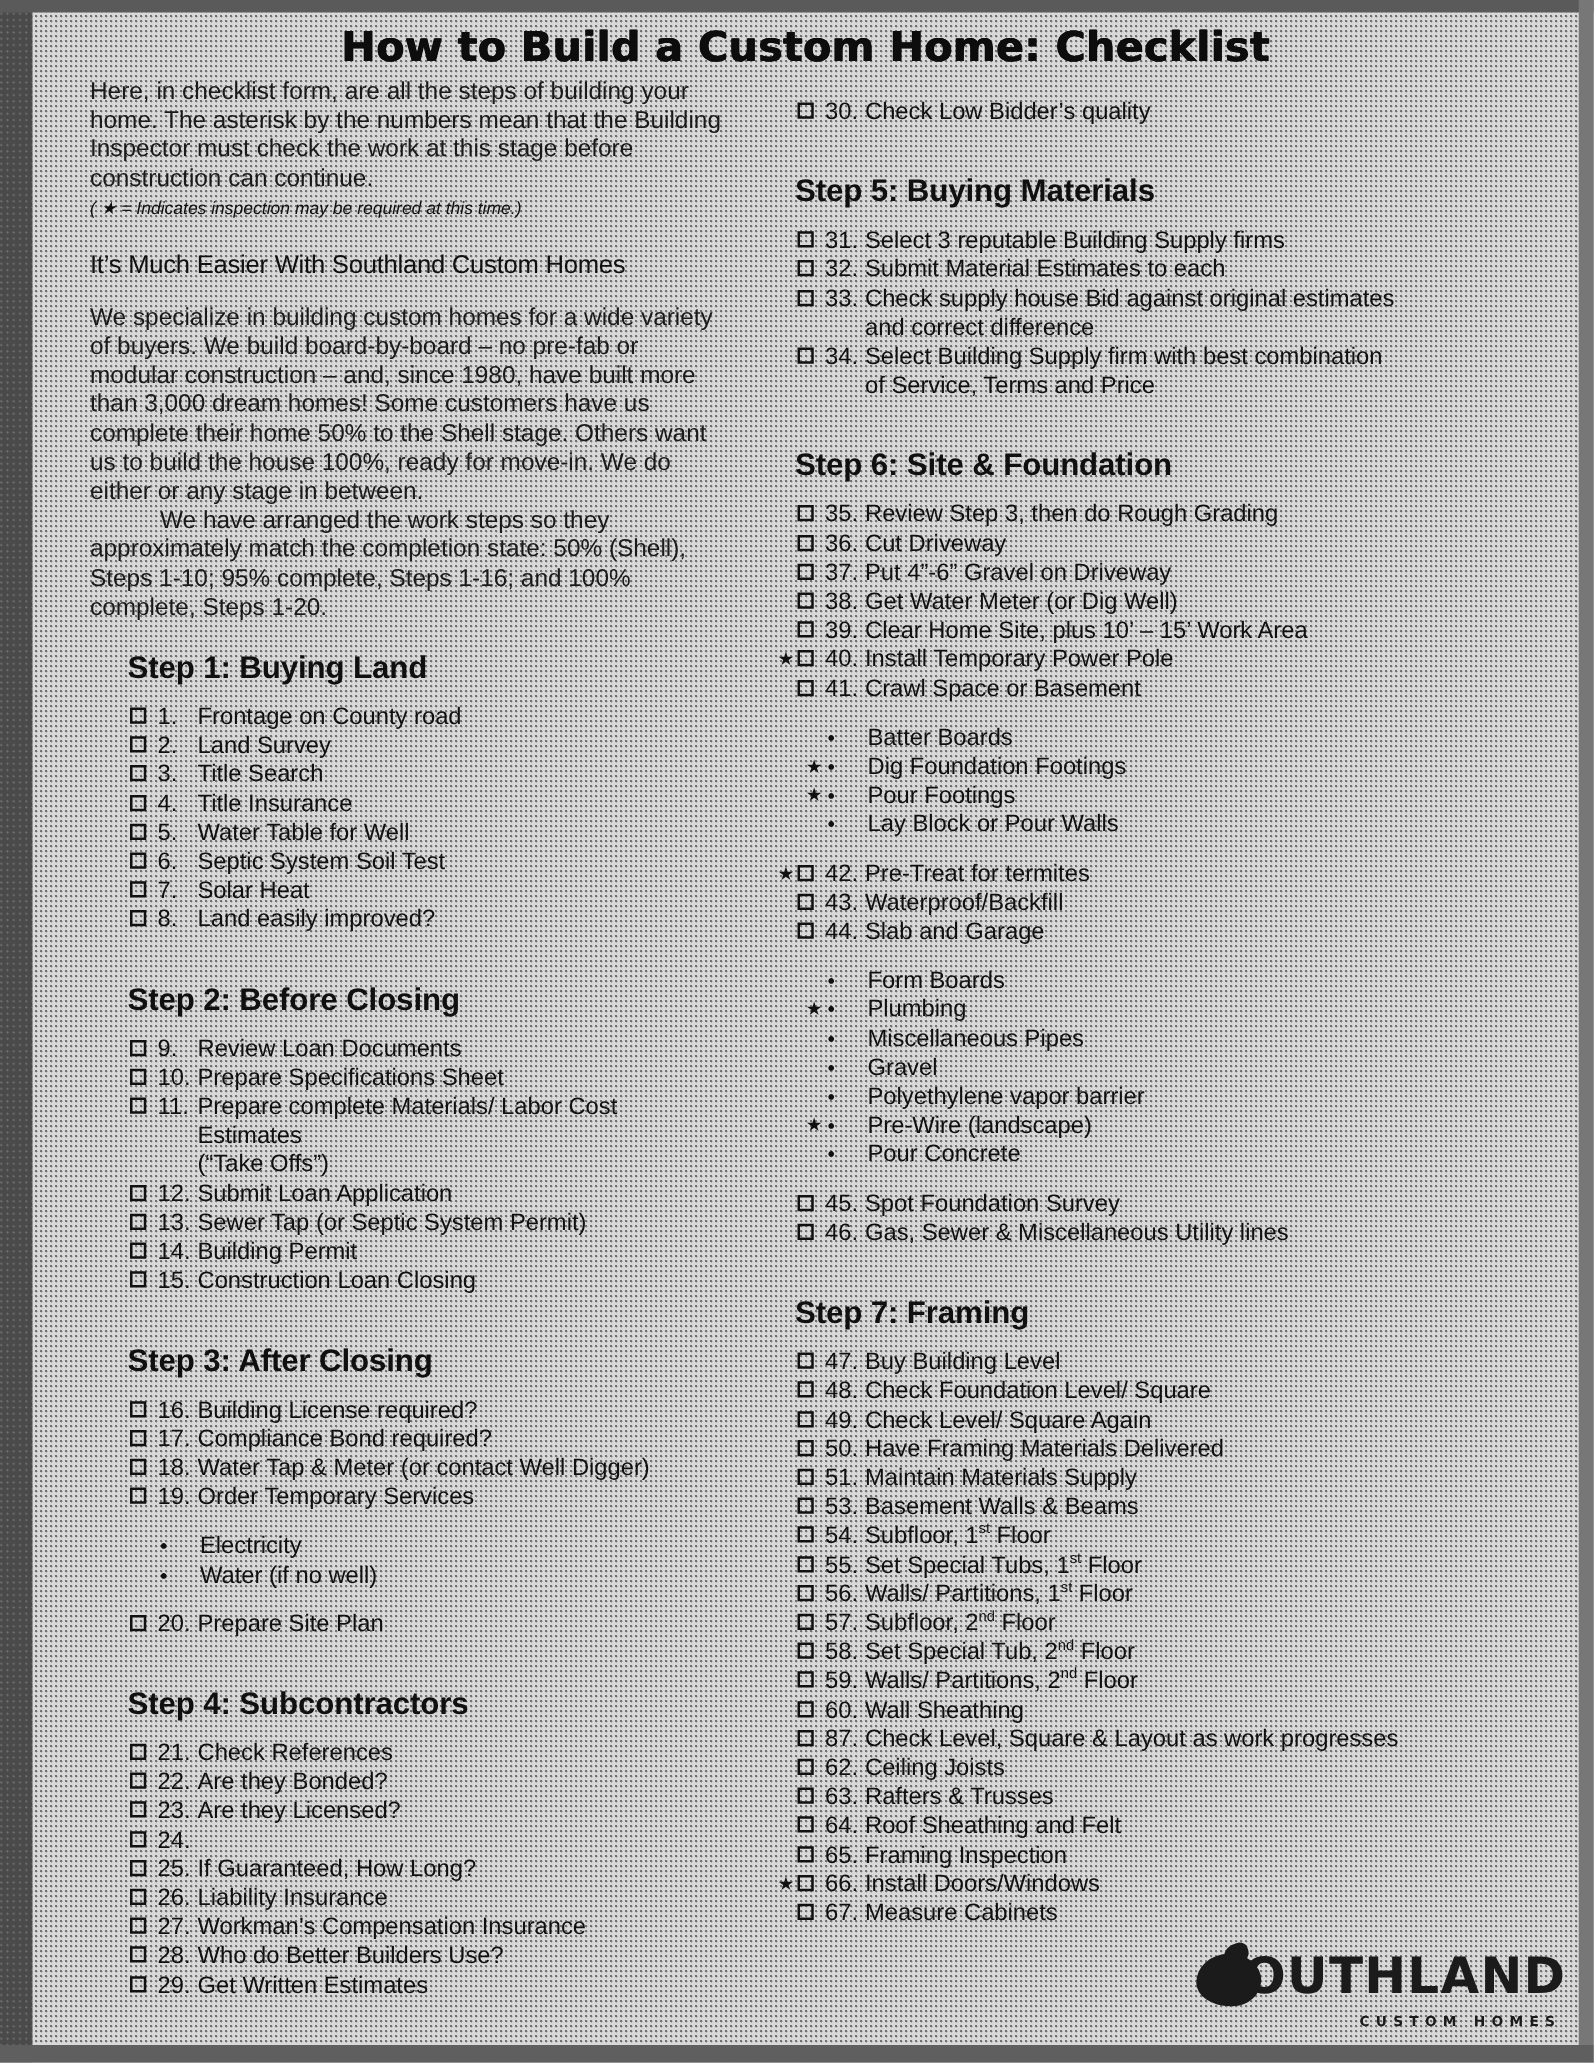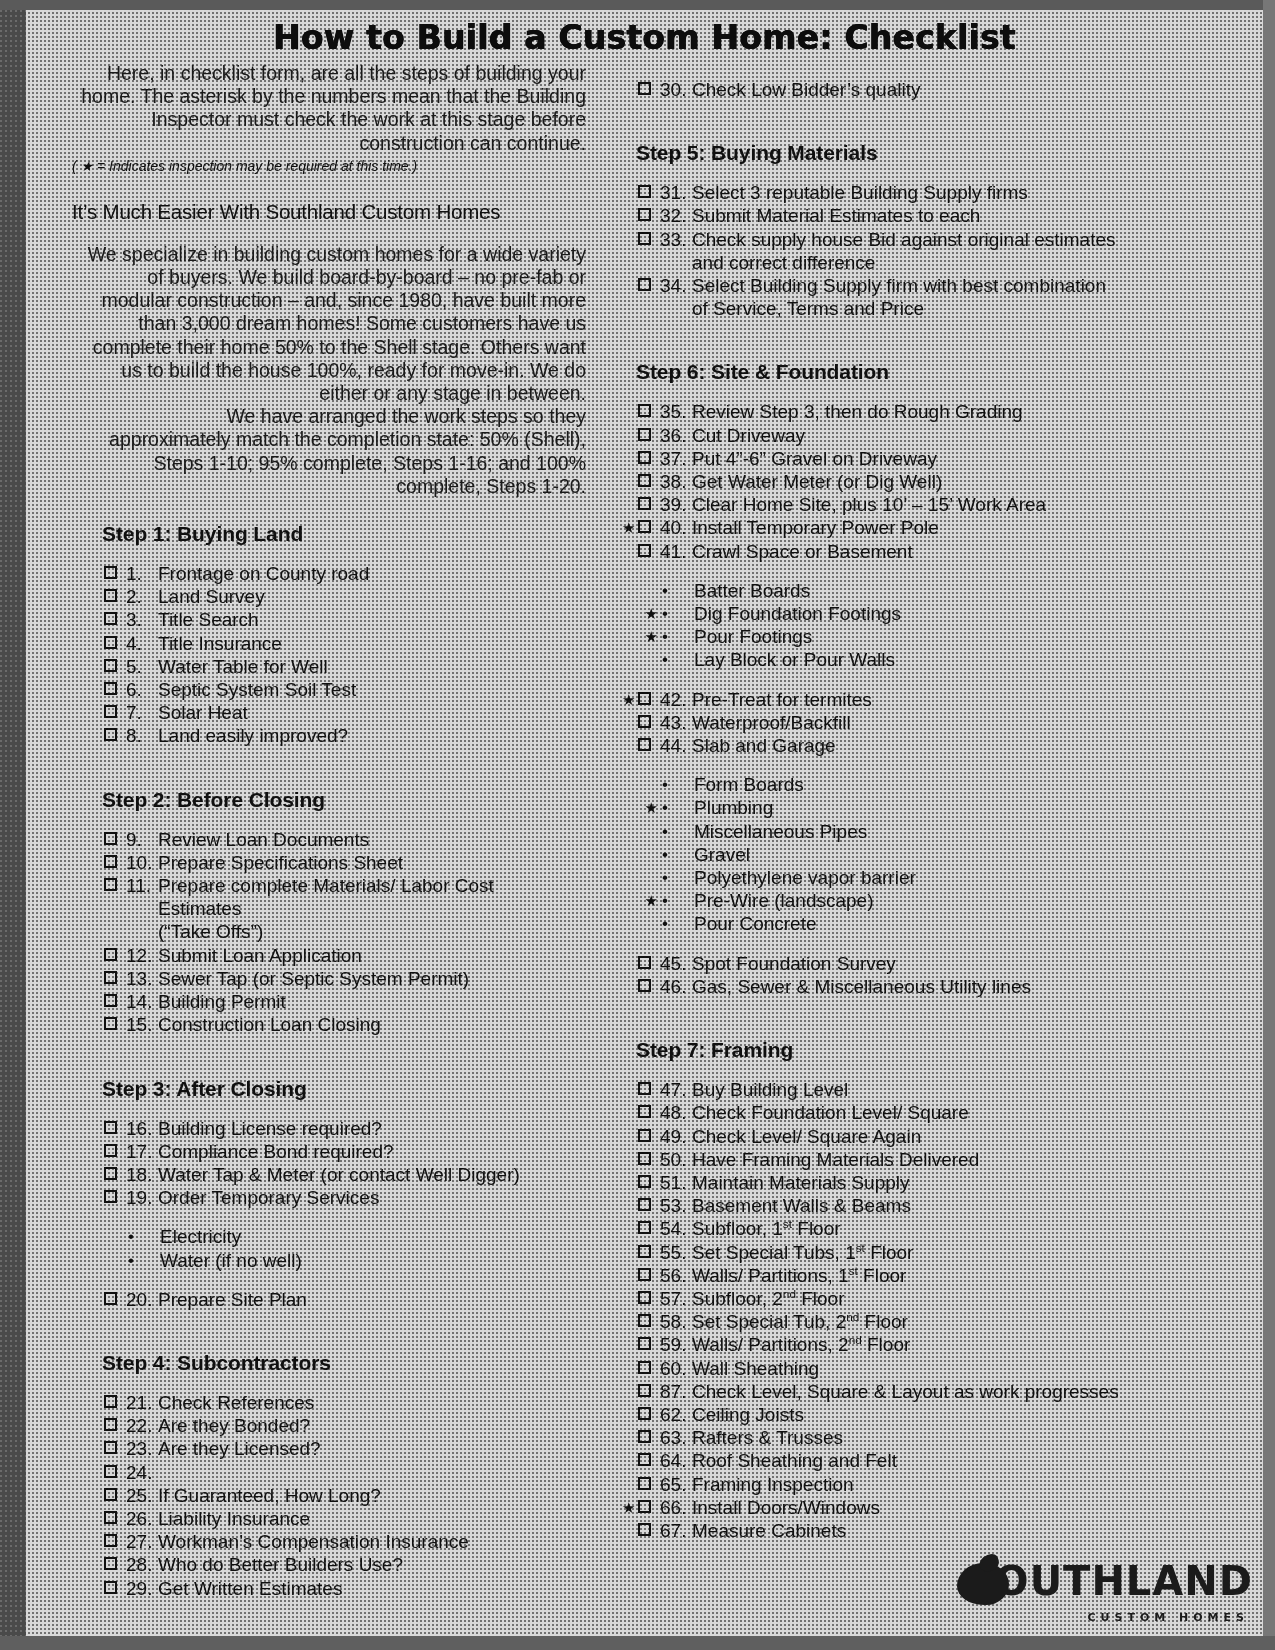--- a/index.html
+++ b/index.html
@@ -68,42 +68,41 @@
     gap: 20px;
   }
   .col-left { width: 560px; padding-left: 46px; box-sizing: border-box; }
   .col-right { width: 600px; padding-left: 0; box-sizing: border-box; }
 
   p.intro {
     margin: 0;
     font-size: 19.5px;
     line-height: 23.2px;
     color: #1a1a1a;
-    text-align: right;
   }
   p.intro.indent { text-indent: 56px; }
   .note {
     font-size: 14px;
     font-style: italic;
     line-height: 23px;
     margin: 0;
   }
   .subhead {
     font-weight: normal;
     font-size: 20.5px;
     line-height: 24px;
     margin: 22px 0 0 0;
     letter-spacing: -0.2px;
   }
   .gap-sm { height: 19px; }
   .gap-md { height: 24px; }
 
   .step-head {
     font-weight: bold;
-    font-size: 21px;
+    font-size: 25px;
     line-height: 24px;
     margin: 0 0 1px 30px;
     letter-spacing: -0.1px;
   }
 
   ul.checklist { list-style: none; margin: 16px; padding: 0; }
   li.row {
     display: flex;
     align-items: flex-start;
     font-size: 19px;

